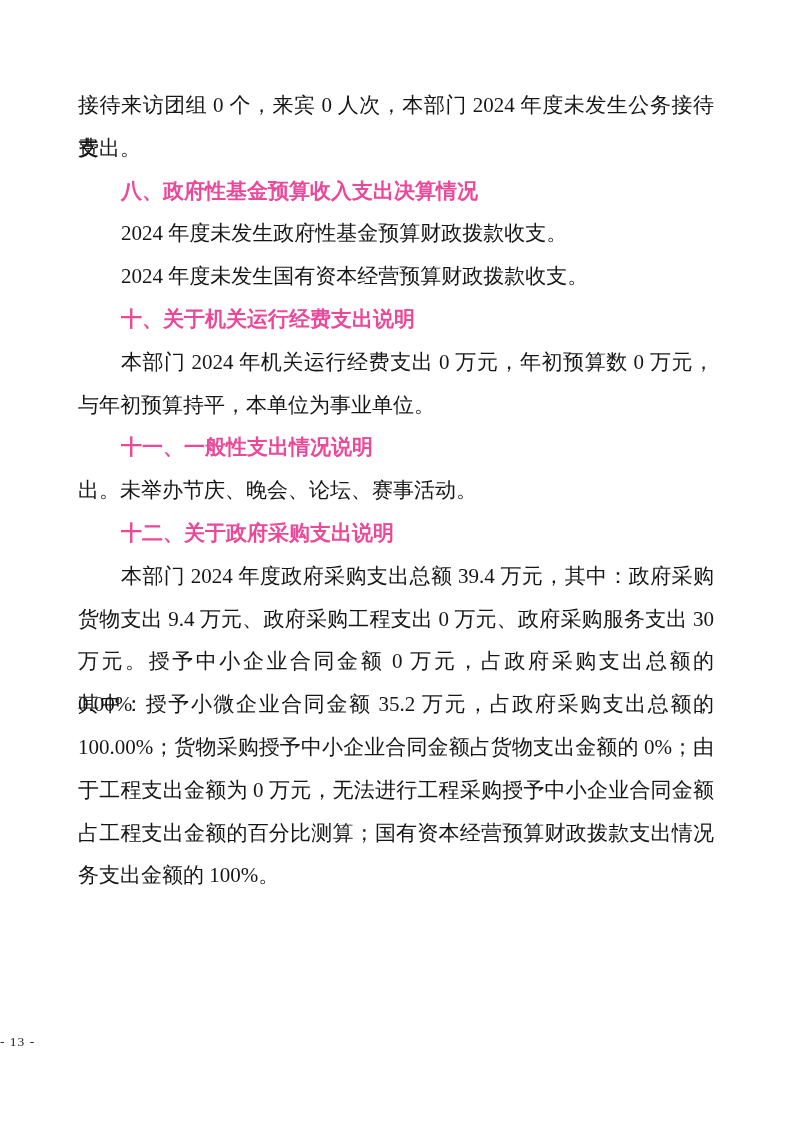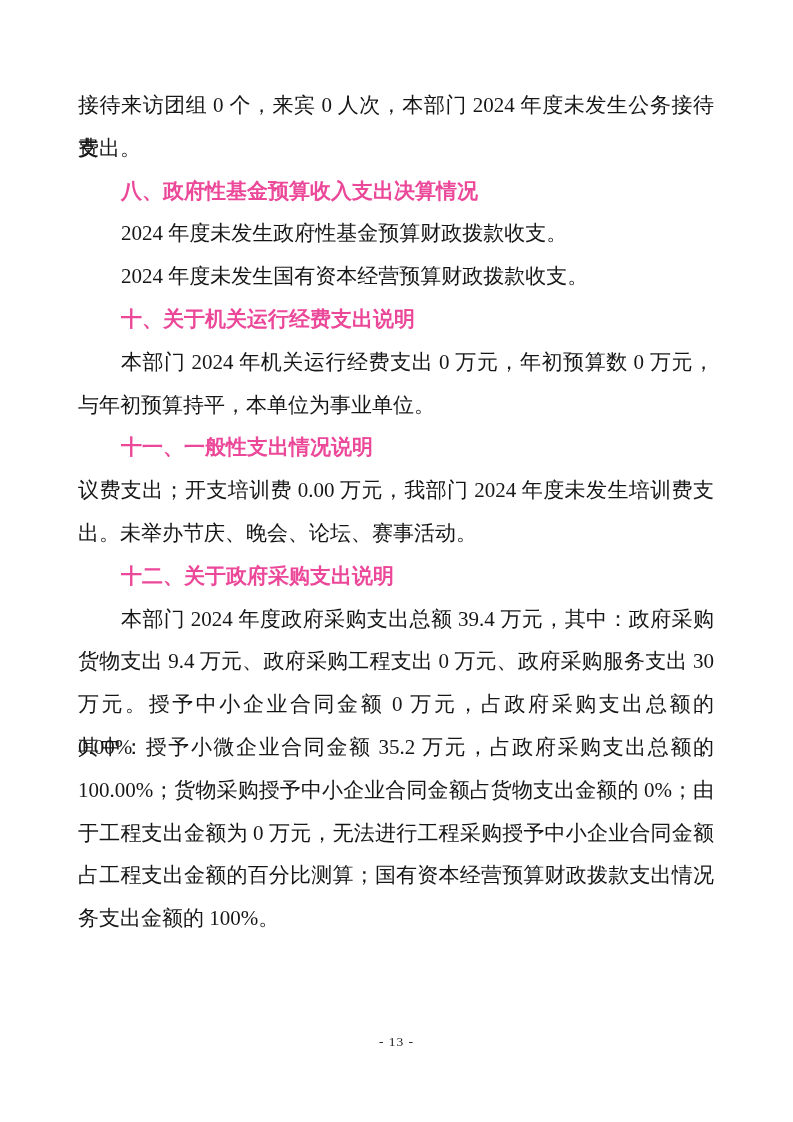--- a/index.html
+++ b/index.html
@@ -37,42 +37,40 @@
   
   .h {
     font-family: "Liberation Sans", "DejaVu Sans", sans-serif;
     font-weight: 700;
     color: #ec4899;
   }
   .footer {
     position: absolute;
     top: 1034px; left: 0;
     width: 793px;
-    text-align: center;
     font-family: "Liberation Serif", "DejaVu Serif", serif;
     font-size: 13.5px;
     letter-spacing: 1px;
     color: #222222;
   }
 </style>
 </head>
 <body>
 
 <div class="doc-page">
   <div class="text-block">
     <div class="line j">接待来访团组 0 个，来宾 0 人次，本部门 2024 年度未发生公务接待费</div>
     <div class="line">支出。</div>
     <div class="line h ind">八、政府性基金预算收入支出决算情况</div>
     <div class="line ind">2024 年度未发生政府性基金预算财政拨款收支。</div>
     <div class="line ind">2024 年度未发生国有资本经营预算财政拨款收支。</div>
     <div class="line h ind">十、关于机关运行经费支出说明</div>
     <div class="line j ind">本部门 2024 年机关运行经费支出 0 万元，年初预算数 0 万元，</div>
     <div class="line">与年初预算持平，本单位为事业单位。</div>
     <div class="line h ind">十一、一般性支出情况说明</div>
-    <div class="line j">议费支出；开支培训费 0.00 万元，我部门 2024 年度未发生培训费支</div>
     <div class="line">出。未举办节庆、晚会、论坛、赛事活动。</div>
     <div class="line h ind">十二、关于政府采购支出说明</div>
     <div class="line j ind">本部门 2024 年度政府采购支出总额 39.4 万元，其中：政府采购</div>
     <div class="line j">货物支出 9.4 万元、政府采购工程支出 0 万元、政府采购服务支出 30</div>
     <div class="line j">万元。授予中小企业合同金额 0 万元，占政府采购支出总额的 0.00%，</div>
     <div class="line j">其中：授予小微企业合同金额 35.2 万元，占政府采购支出总额的</div>
     <div class="line j">100.00%；货物采购授予中小企业合同金额占货物支出金额的 0%；由</div>
     <div class="line j">于工程支出金额为 0 万元，无法进行工程采购授予中小企业合同金额</div>
     <div class="line j">占工程支出金额的百分比测算；国有资本经营预算财政拨款支出情况</div>
     <div class="line">务支出金额的 100%。</div>

